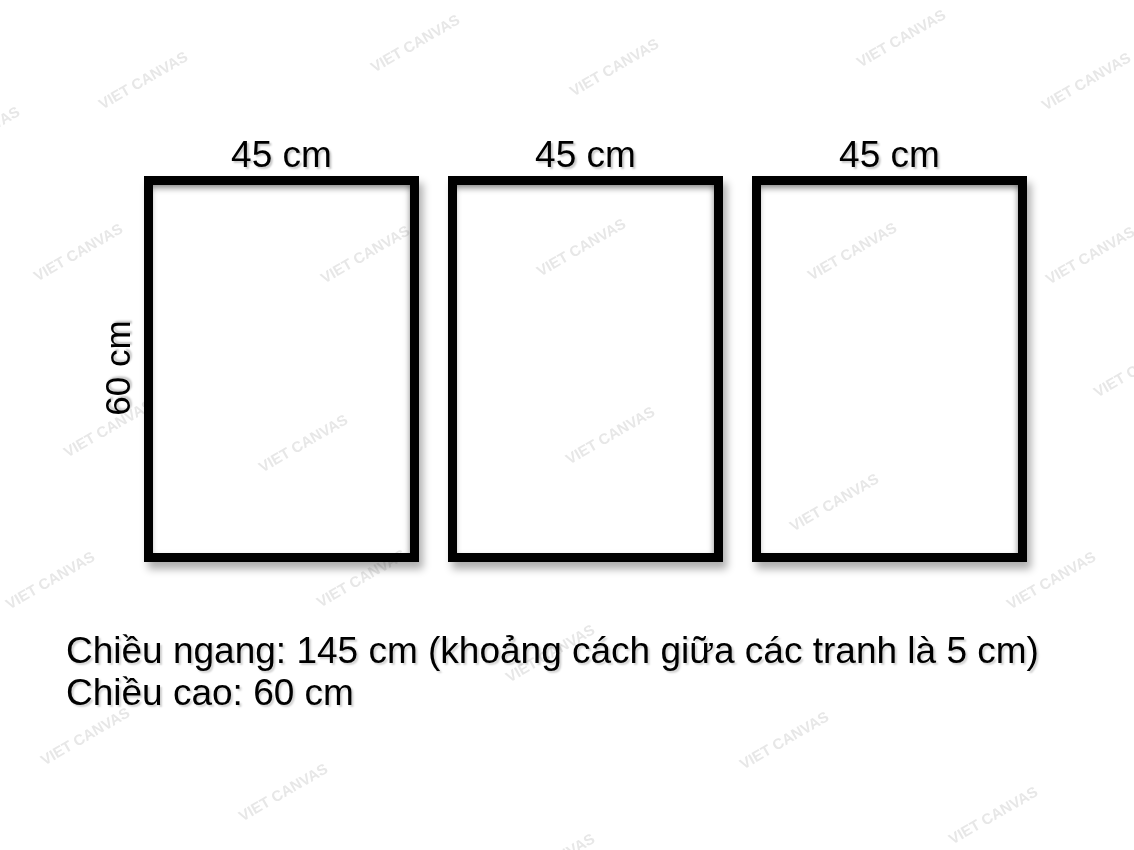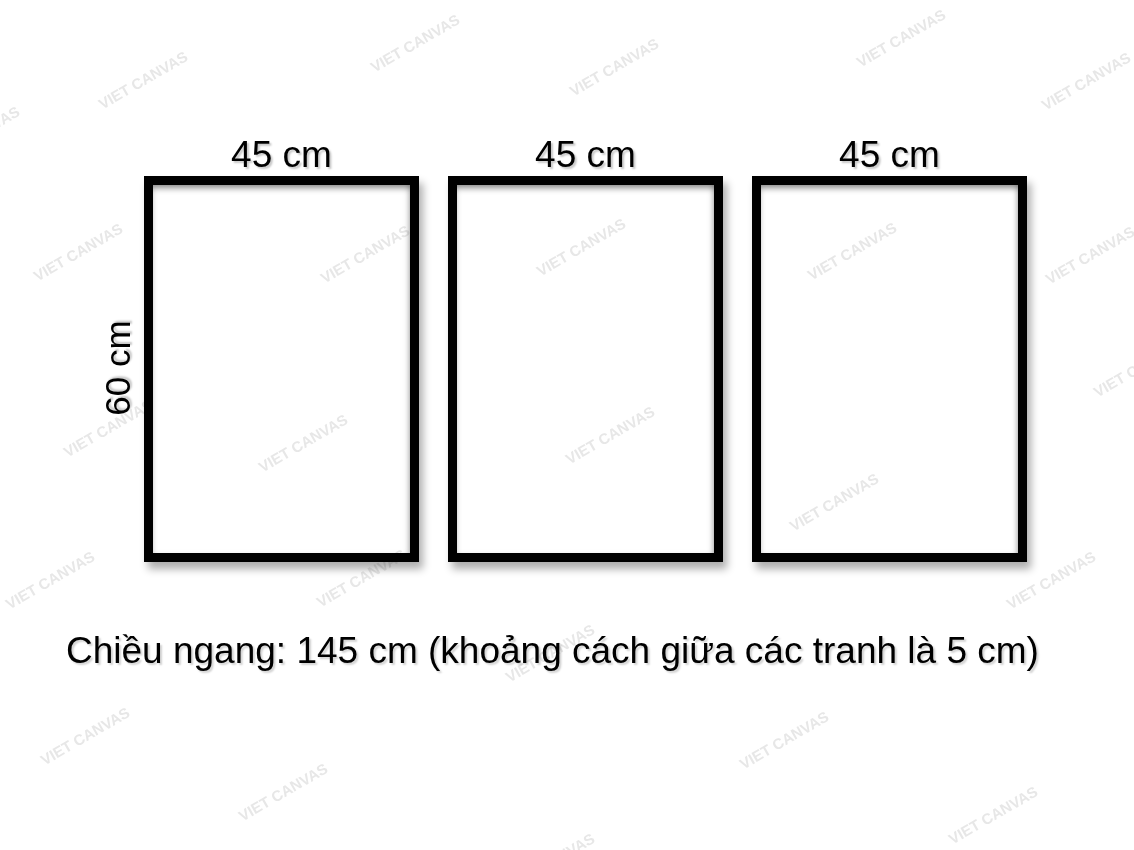--- a/index.html
+++ b/index.html
@@ -114,15 +114,16 @@
 
   <div>
     <div class="frame-label" style="left: 752px; width: 275px;">45 cm</div>
     <div class="frame" style="left: 752px; top: 176px; width: 275px; height: 386px;"></div>
   </div>
 
   <div class="height-label" style="left: 118px; top: 368px;">60 cm</div>
 
   <div class="caption">
     <div>Chiều ngang: 145 cm (khoảng cách giữa các tranh là 5 cm)</div>
+    <div>Chiều cao: 60 cm</div>
   </div>
 
 </div>
 
 </body></html>

